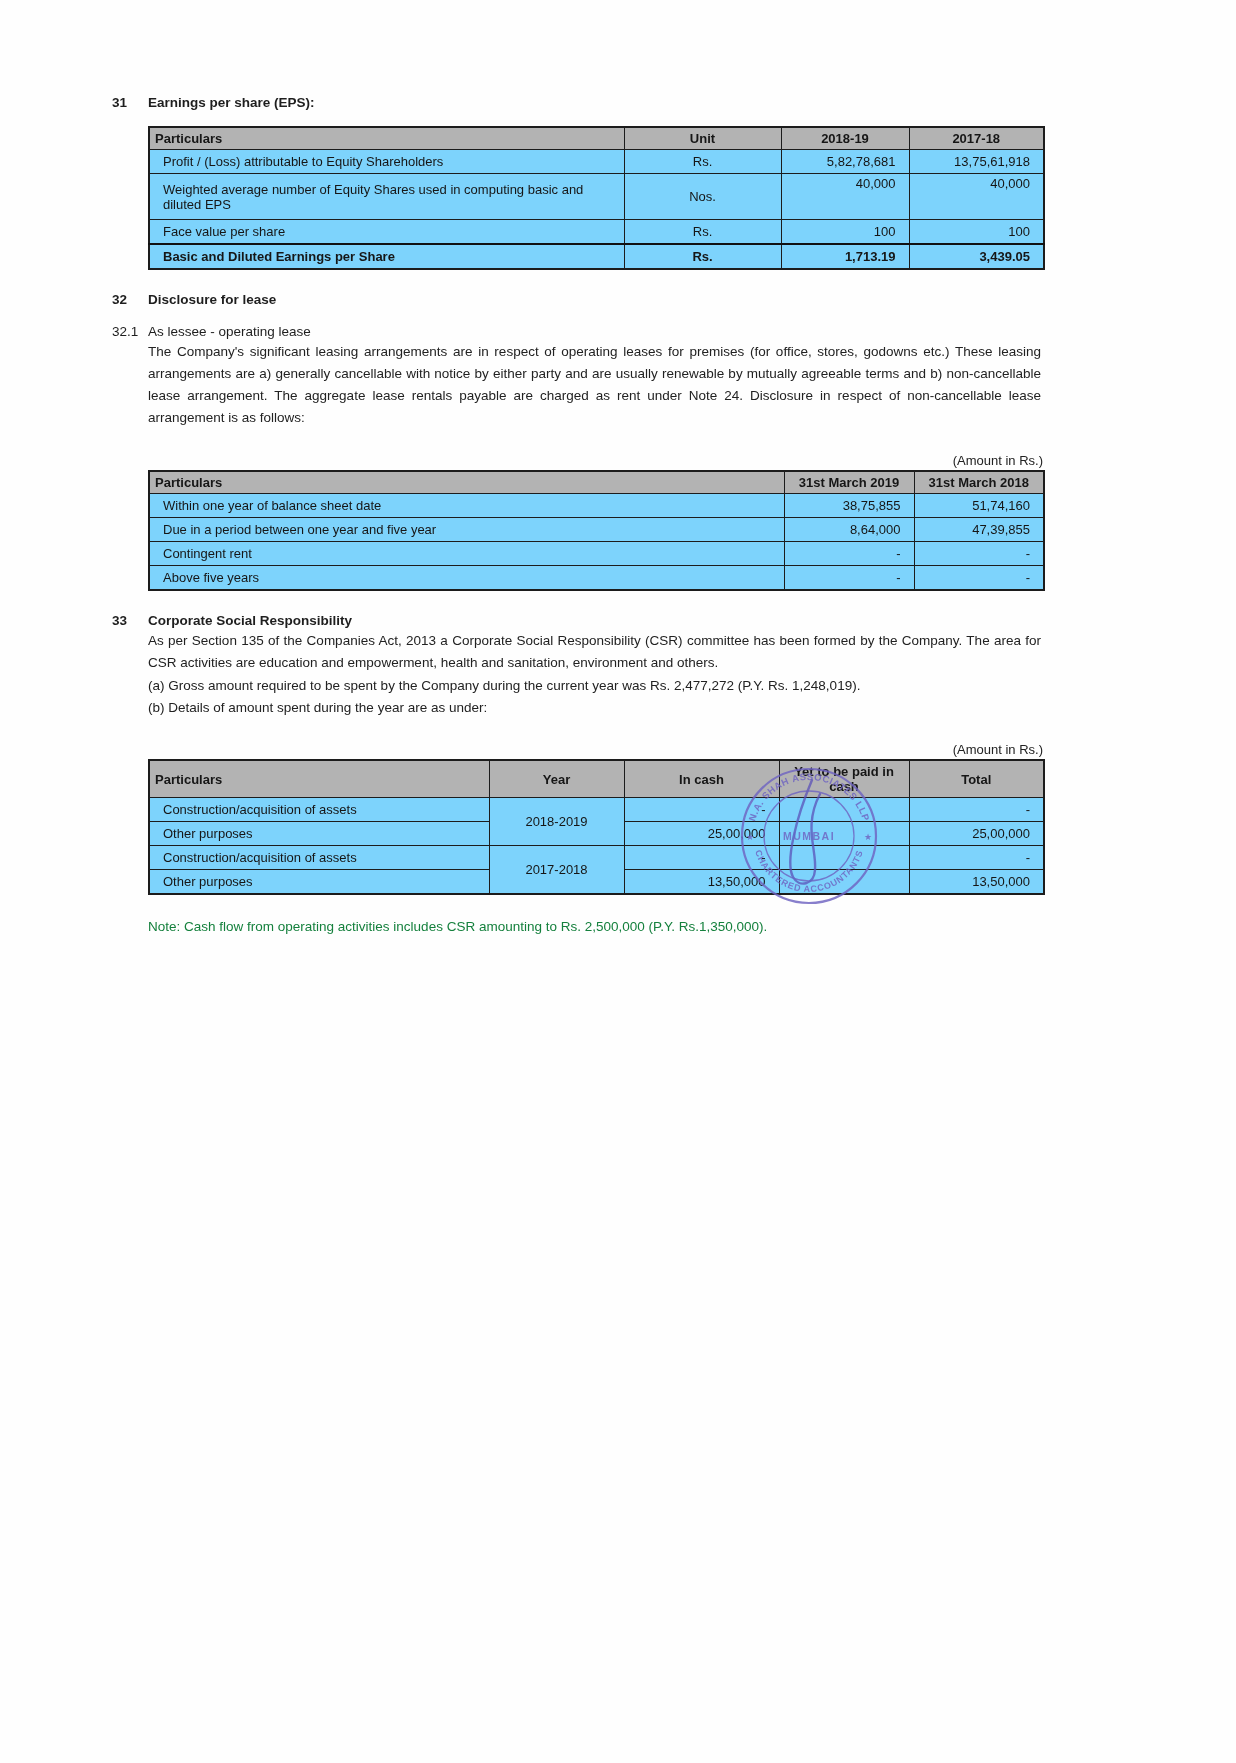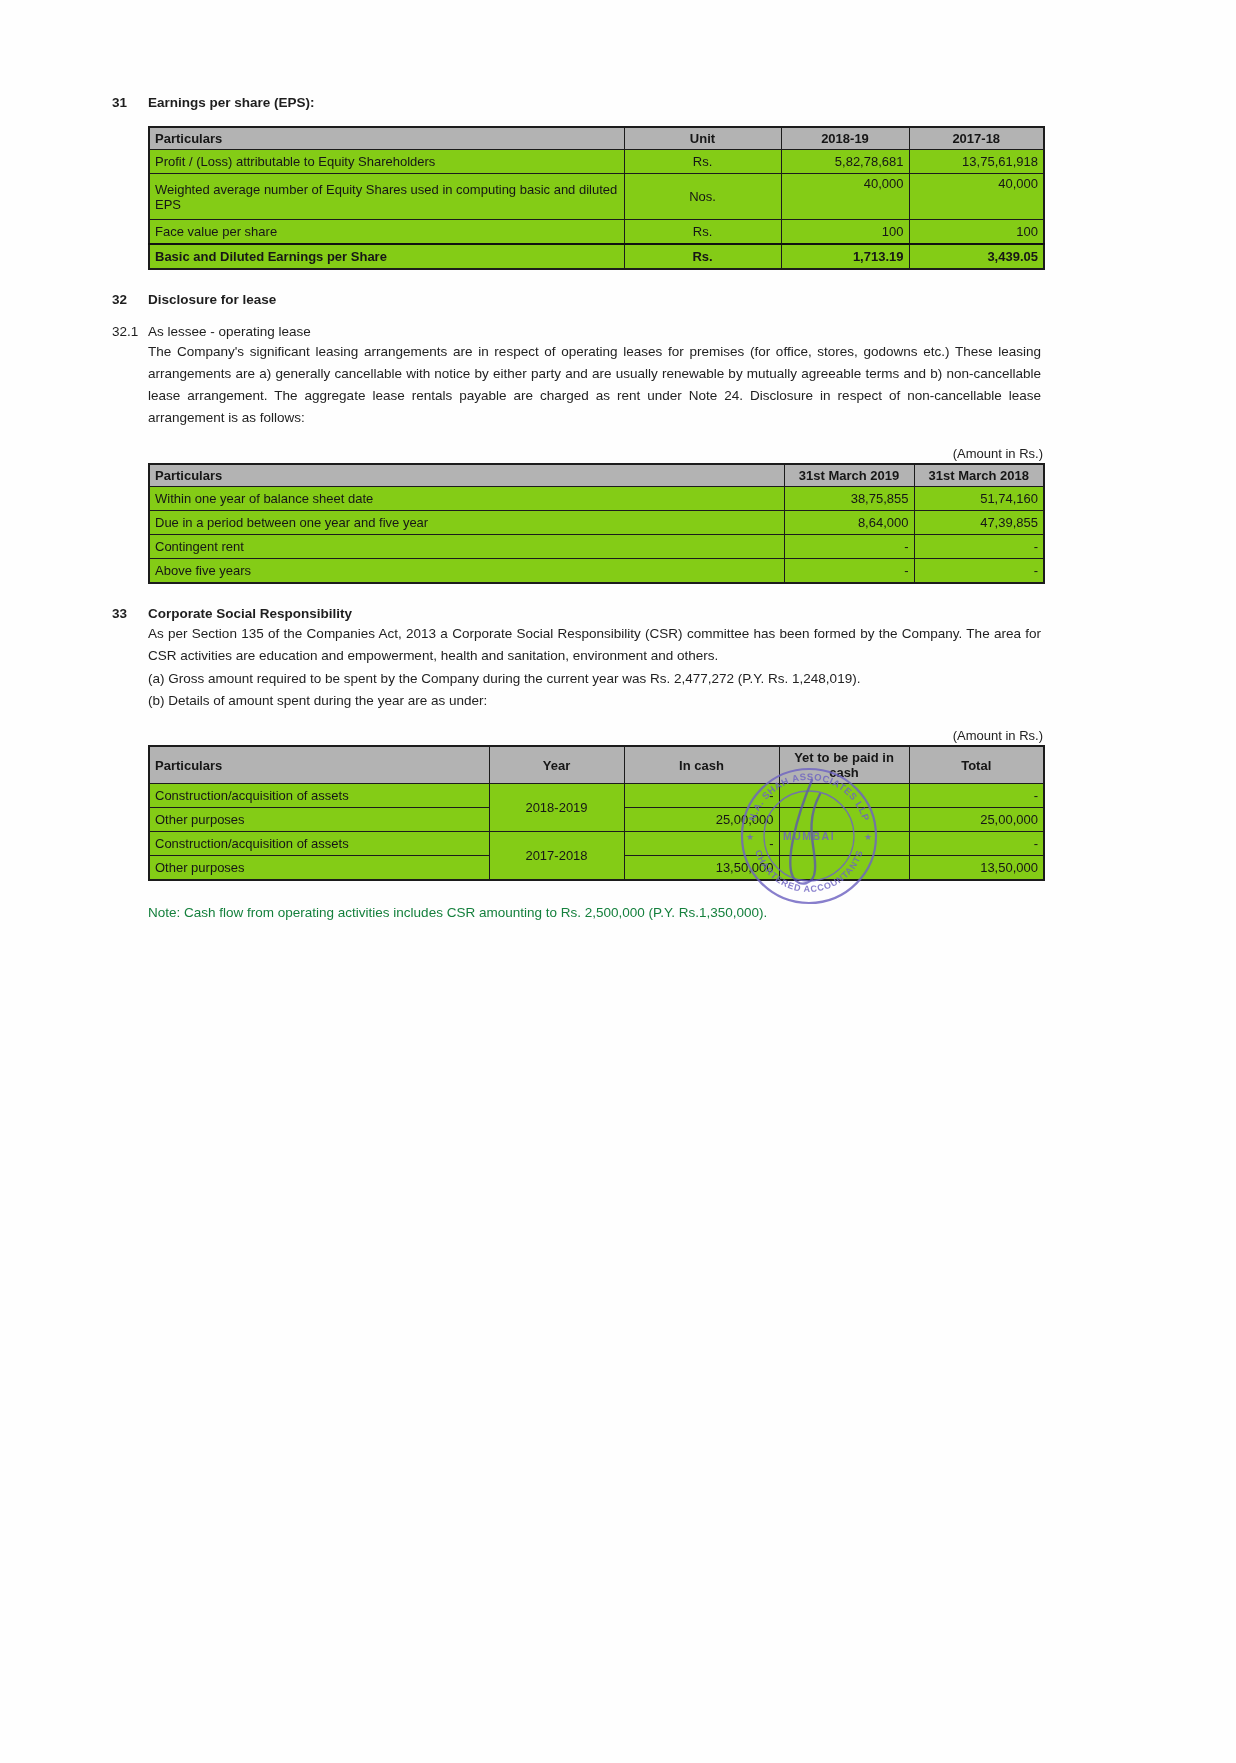--- a/index.html
+++ b/index.html
@@ -19,40 +19,40 @@
   .sec-title{font-weight:bold;font-size:13.5px;}
   .sec-title.normal{font-weight:normal;}
   .sec-body{width:1001px;}
   .para{
     font-size:13.5px;line-height:22px;text-align:justify;
     margin:2px 4px 0 0;color:#222;
   }
   .plain-line{font-size:13.5px;line-height:20px;color:#222;margin-top:2px;}
   .amount-note{
     width:895px;text-align:right;font-size:13px;color:#222;
-    margin-top:17px;margin-bottom:2px;
+    margin-top:24px;margin-bottom:2px;
   }
   table{
     border-collapse:collapse;table-layout:fixed;
     width:895px;
     border:2px solid #1c1c1c;
     font-size:13px;color:#161616;
-    background:#84cc16;
+    background:#7dd3fc;
   }
   th{
     background:#b3b3b3;
     border:1px solid #1c1c1c;
     font-weight:bold;
     padding:3px 5px;
     text-align:center;
   }
   th.left{text-align:left;}
   td{
     border:1px solid #1c1c1c;
-    padding:2px 5px;
+    padding:2px 13px;
     vertical-align:middle;
     height:19px;
   }
   td.left{text-align:left;}
   td.center{text-align:center;}
   td.num{text-align:right;}
   td.vtop{vertical-align:top;}
   tr.total-row td{border-top:2px solid #111;font-weight:bold;}
   .t1{margin-top:16px;}
   .t2{margin-top:2px;}

